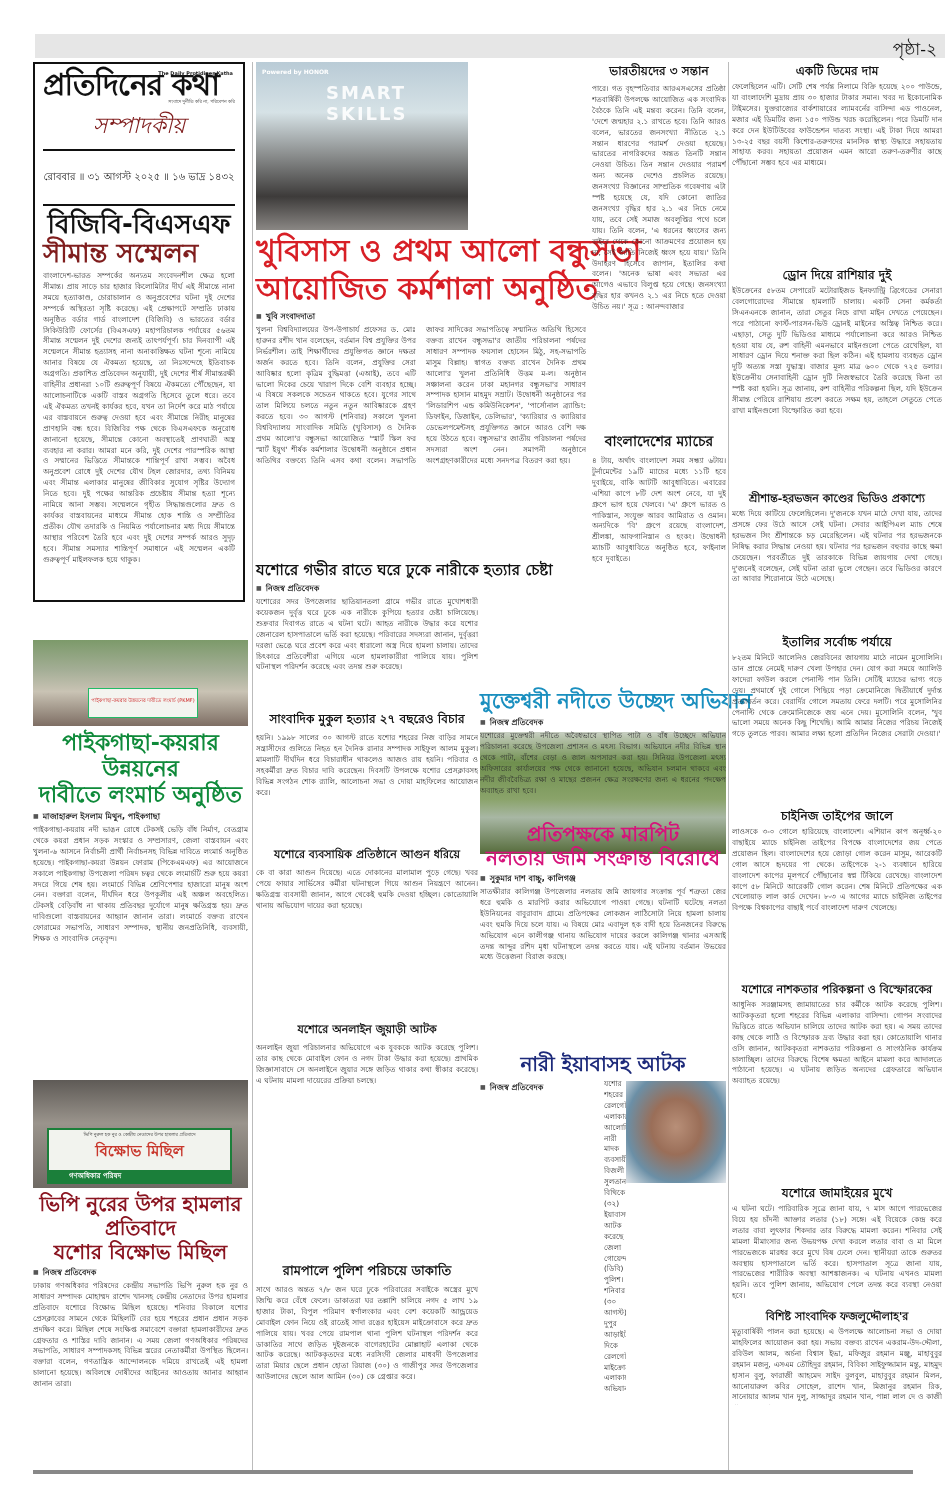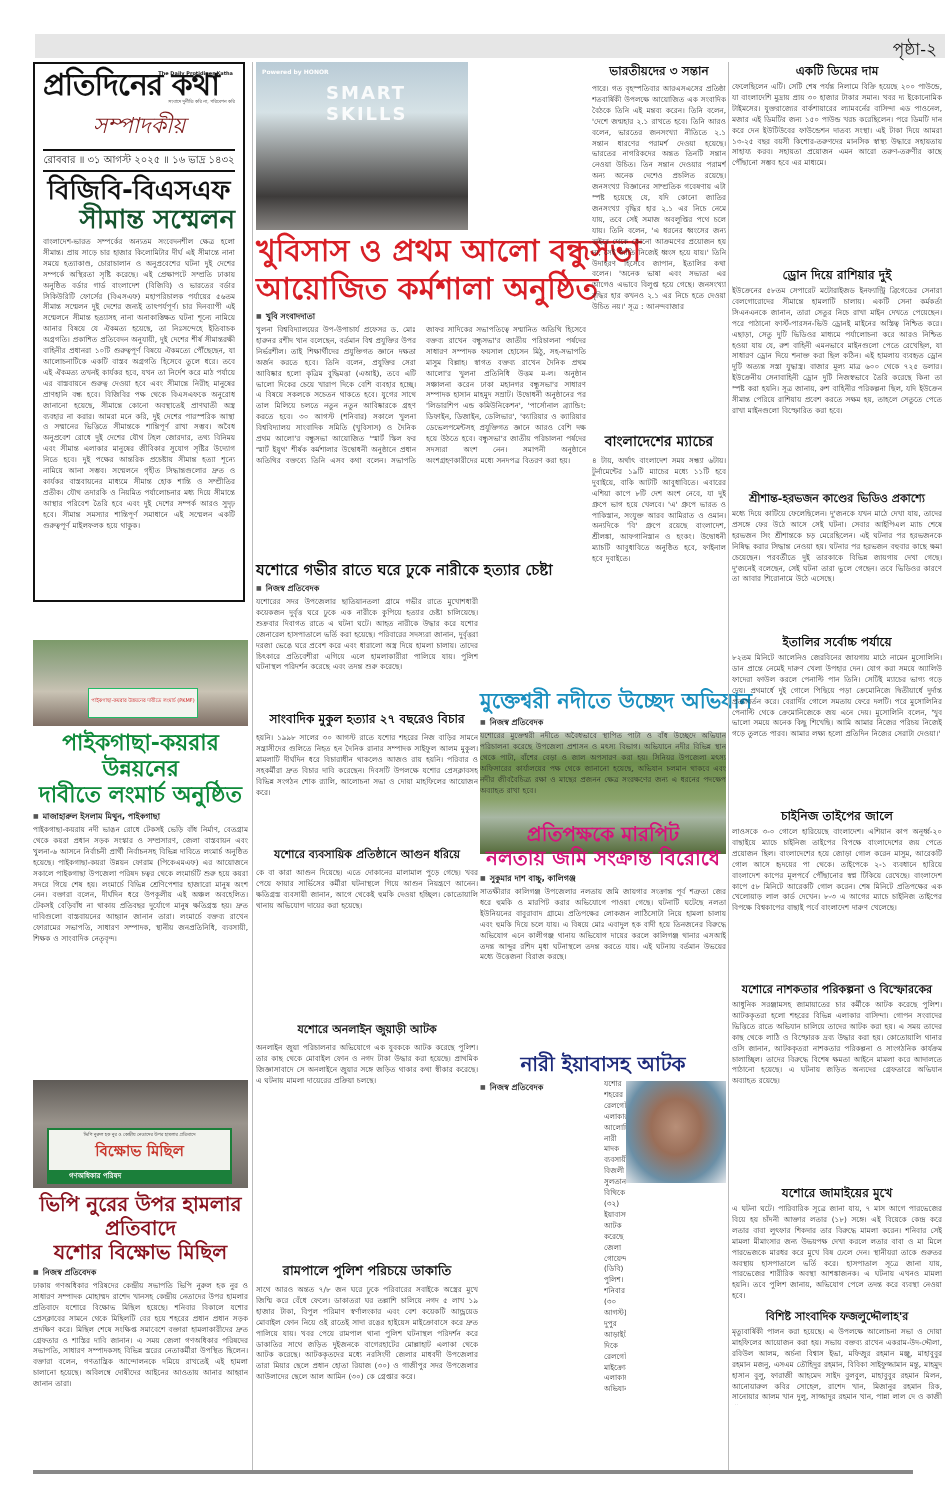--- a/index.html
+++ b/index.html
@@ -13,23 +13,23 @@
   .byline::before { content: "\25A0"; font-size: 6px; color: #555; margin-right: 4px; vertical-align: 1px; }
   .photo { background: linear-gradient(135deg, #6b7b5a 0%, #a7a08a 40%, #5d6f4a 70%, #8d9b77 100%); position: relative; overflow: hidden; }
   .subhead { font-weight: bold; text-align: center; color: #111; font-family: "DejaVu Sans", sans-serif; }
   .rule { height: 4px; background: #888; }
   
   .masthead { position: absolute; left: 33px; top: 62px; width: 212px; height: 540px; border: 2px solid #111; padding: 4px 8px; }
   .mast-title { font-size: 30px; font-weight: bold; letter-spacing: -1px; color: #111; line-height: 34px; font-family: "DejaVu Serif", serif; }
   .mast-en { position: absolute; right: 10px; top: 6px; font-size: 5px; font-weight: bold; color: #222; font-family: "DejaVu Sans", sans-serif; }
   .mast-tag { font-size: 4.5px; text-align: right; color: #333; margin-top: -3px; font-family: "DejaVu Sans", sans-serif; }
   .mast-edit { font-size: 22px; font-style: italic; text-align: center; color: #7f1d1d; margin: 2px 0 4px; font-family: "DejaVu Serif", serif; }
-  .mast-date { border-top: 2px solid #111; border-bottom: 2px solid #111; text-align: center; font-size: 10px; padding: 1px 0; margin: 2px 0 4px; font-family: "DejaVu Sans", sans-serif; }
+  .mast-date { border-top: 2px solid #111; border-bottom: 2px solid #111; text-align: center; font-size: 10px; padding: 18px 0; margin: 2px 0 4px; font-family: "DejaVu Sans", sans-serif; }
   .edit-title { font-size: 26px; font-weight: bold; text-align: center; line-height: 28px; color: #111; font-family: "DejaVu Sans", sans-serif; }
-  .edit-sub { font-size: 26px; font-weight: bold; text-align: right; line-height: 30px; color: #14532d; margin-bottom: 3px; font-family: "DejaVu Serif", serif; }
+  .edit-sub { font-size: 26px; font-weight: bold; text-align: left; line-height: 30px; color: #7f1d1d; margin-bottom: 3px; font-family: "DejaVu Serif", serif; }
   .headline-red { color: #d81f26; font-weight: bold; text-align: center; font-family: "DejaVu Sans", sans-serif; }
   .headline-green { color: #0f8a3a; font-weight: bold; text-align: center; font-family: "DejaVu Sans", sans-serif; }
   .headline-maroon { color: #8a1420; font-weight: bold; text-align: center; font-family: "DejaVu Sans", sans-serif; }
   .headline-blue { color: #1a8fbf; font-weight: bold; text-align: center; font-family: "DejaVu Sans", sans-serif; }
   .headline-magenta { color: #d6137b; font-weight: bold; text-align: center; font-family: "DejaVu Sans", sans-serif; }
   .headline-navy { color: #1d2a7a; font-weight: bold; text-align: center; font-family: "DejaVu Sans", sans-serif; }
   .headline-black { color: #111; font-weight: bold; font-family: "DejaVu Sans", sans-serif; }
   .two-col { column-count: 2; column-gap: 10px; }
   .vrule { position: absolute; width: 1px; background: #bbb; }
 </style>

